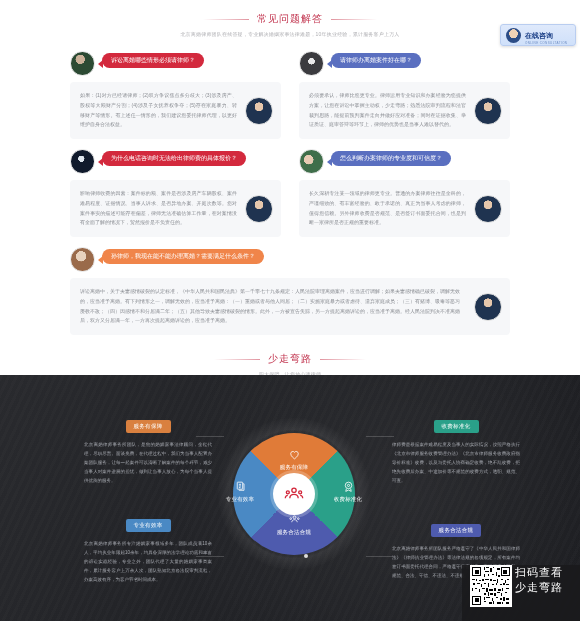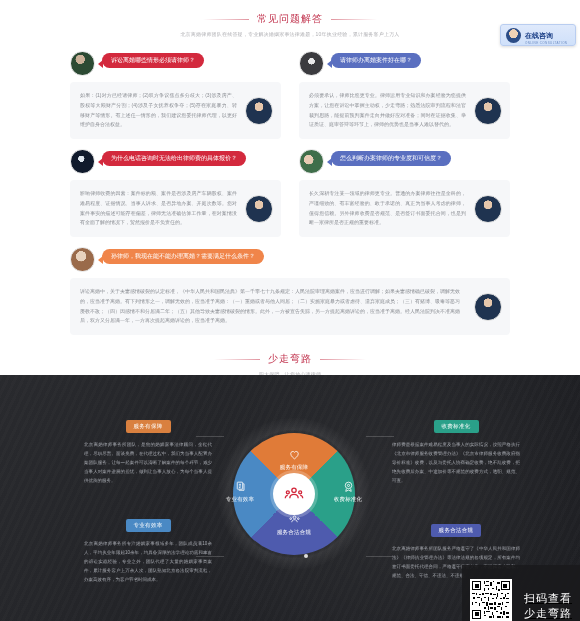--- a/index.html
+++ b/index.html
@@ -149,21 +149,21 @@
     text-align: justify;
   }
   .p-center { text-align: center; }
   .connector { position: absolute; height: 1px; background: rgba(255,255,255,.18); }
   .dot { position: absolute; width: 4px; height: 4px; border-radius: 50%; background: #ddd; }
 
   
   .qrbar {
     position: absolute; right: 0; bottom: 0; width: 118px; height: 56px;
     background: rgba(26,26,28,.92);
-    display: flex; align-items: flex-end; gap: 12px; padding: 0 8px; text-decoration: underline;
+    display: flex; align-items: flex-start; gap: 3px; padding: 0 8px;
   }
   .qr { width: 42px; height: 42px; background: #fff; padding: 2px; flex: 0 0 42px; }
   .qr svg { display: block; }
   .qr-txt { color: #fff; font-size: 11px; line-height: 1.35; letter-spacing: 1px; }
 </style>
 </head>
 <body>
 
 <div class="page">
 

